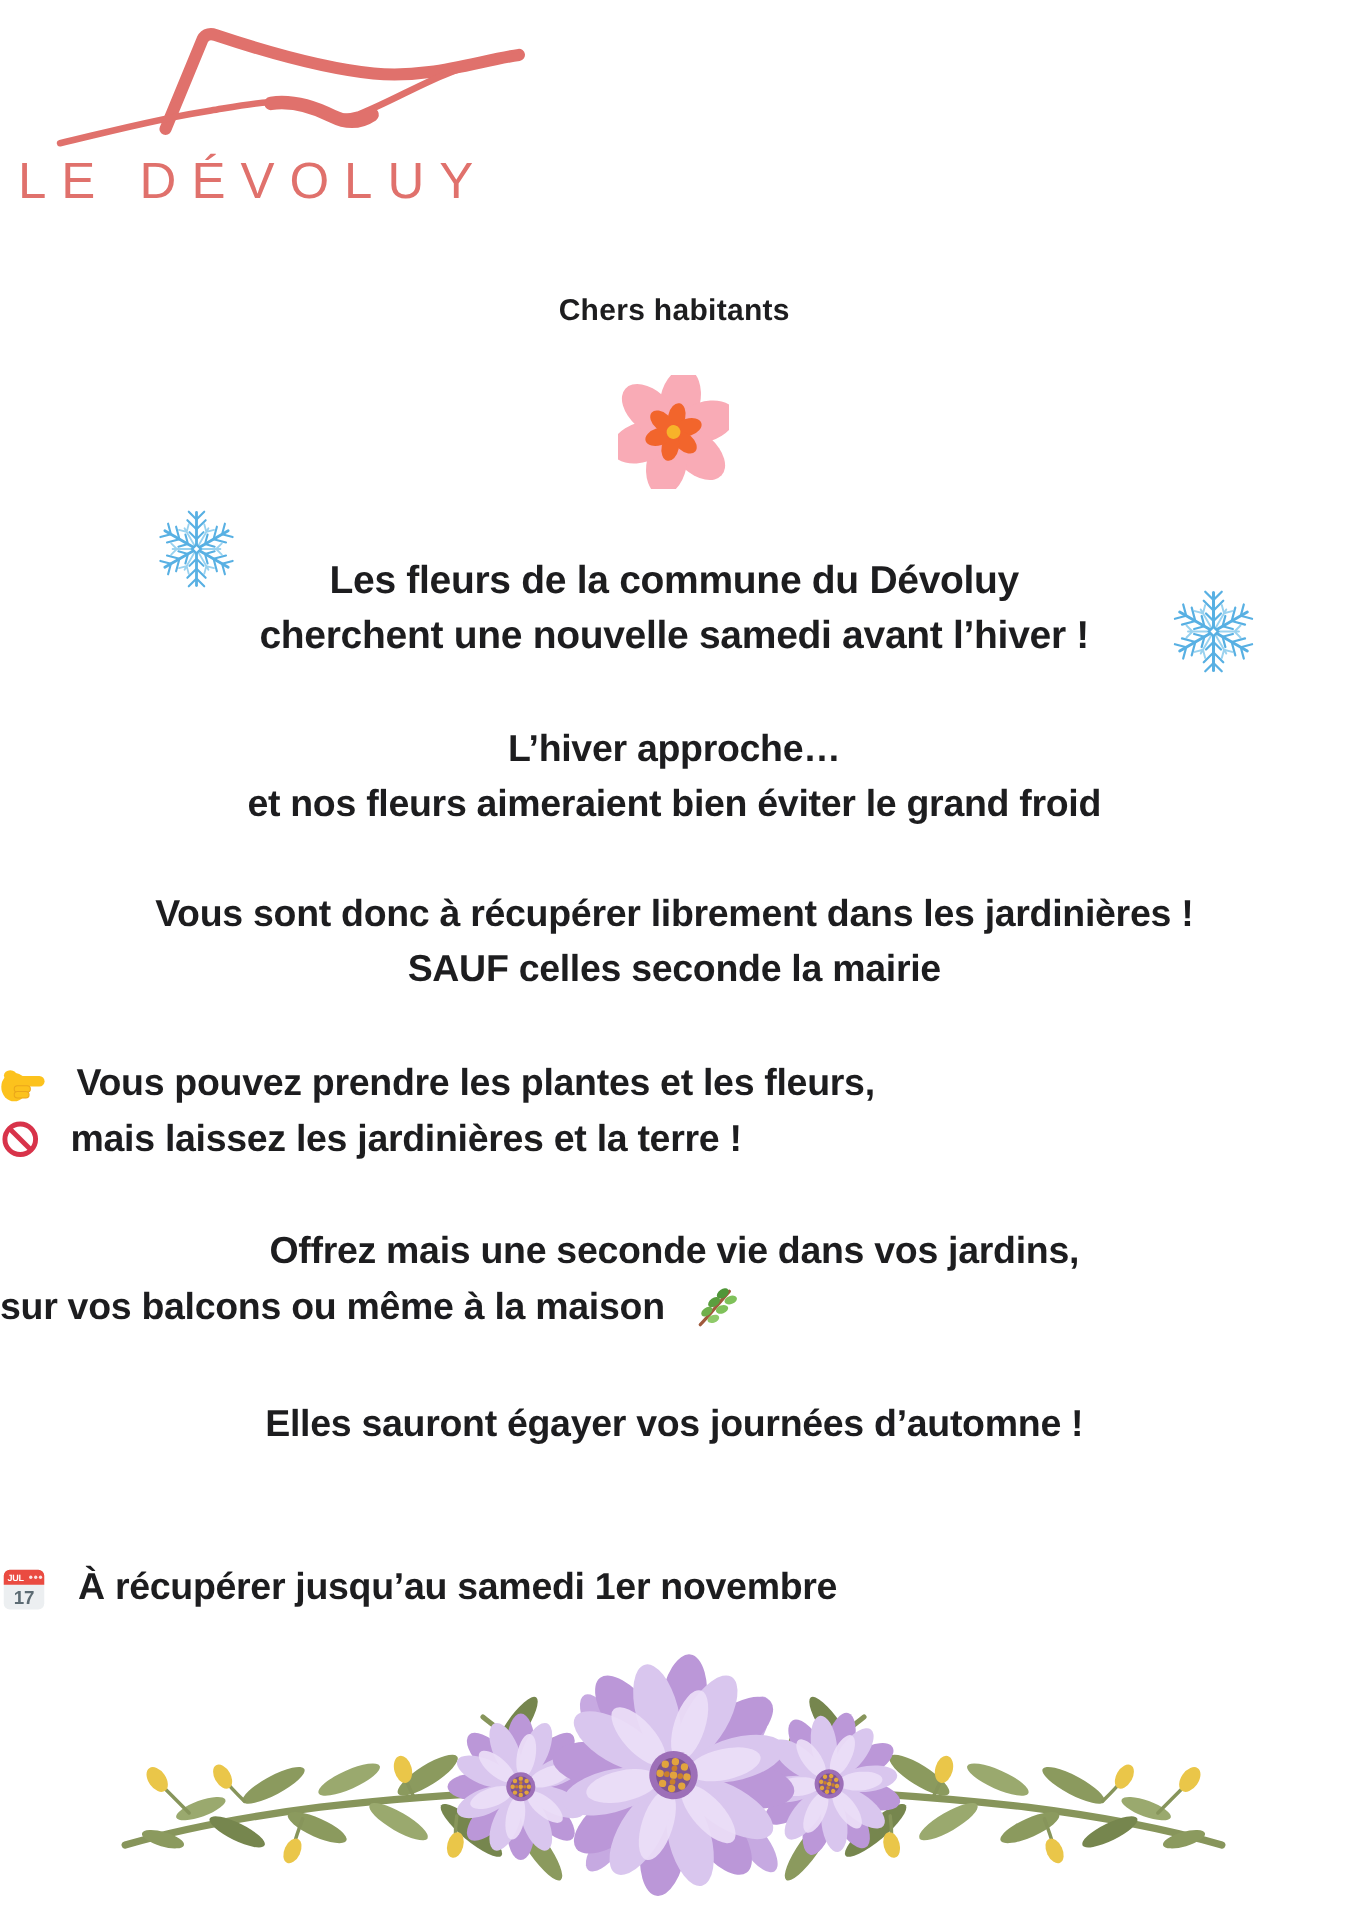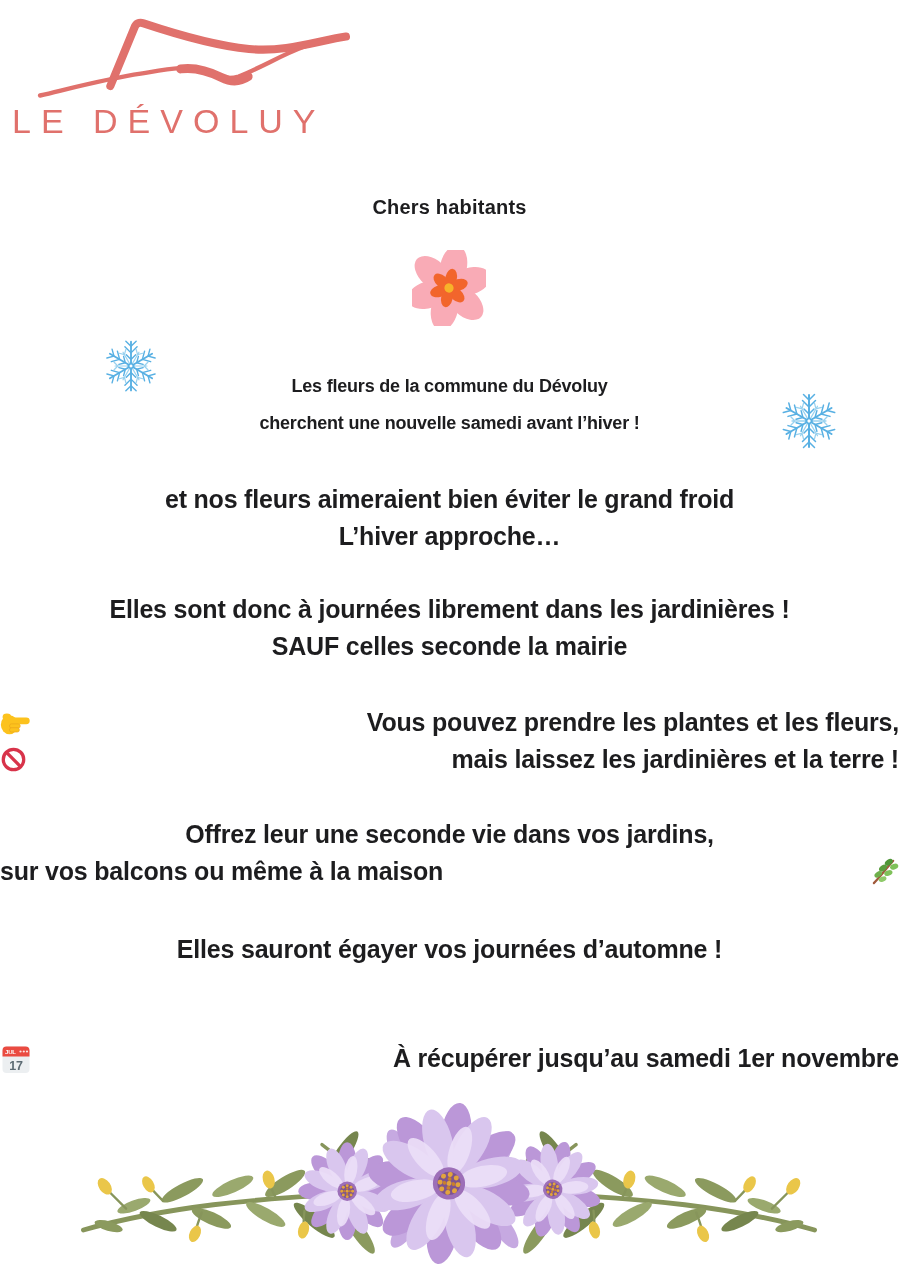--- a/index.html
+++ b/index.html
@@ -15,29 +15,29 @@
     position:absolute;left:4px;top:96px;width:360px;
     font-size:34px;font-weight:400;letter-spacing:10px;
     color:#e0716c;white-space:nowrap;
   }
   
   .center-line{position:absolute;left:0;right:0;text-align:center;}
   .title{top:196px;font-size:20px;font-weight:700;letter-spacing:.2px;}
   .blossom{position:absolute;left:412px;top:250px;}
   .para{position:absolute;left:0;right:0;text-align:center;
         font-size:25px;font-weight:700;line-height:37px;letter-spacing:-.2px;}
-  .para.intro{font-size:18px;}
+  .para.intro{font-size:26px;}
   .p-intro{top:368px;}
   .p-hiver{top:481px;}
   .p-recup{top:591px;}
   .p-take{top:704px;}
   .p-offer{top:816px;}
   .p-cheer{top:931px;}
   .p-deadline{top:1040px;}
-  .icon-line{display:flex;align-items:center;justify-content:space-between;gap:9px;height:37px;}
+  .icon-line{display:flex;align-items:center;justify-content:flex-start;gap:20px;height:37px;}
   .snow{position:absolute;}
   .snow-left{left:101px;top:336px;}
   .snow-right{left:777px;top:389px;}
   .garland{position:absolute;left:66px;top:1094px;}
   svg{display:block;}
 </style>
 </head>
 <body>
 
 <div class="page">
@@ -118,26 +118,26 @@
   <svg class="snow snow-right" width="64" height="64" viewBox="0 0 64 64">
     <use href="#snowflake-shape"></use>
   </svg>
 
   <section class="para intro p-intro">
     <div>Les fleurs de la commune du Dévoluy</div>
     <div>cherchent une nouvelle samedi avant l’hiver !</div>
   </section>
 
   <section class="para p-hiver">
+    <div>L’hiver approche…</div>
     <div>et nos fleurs aimeraient bien éviter le grand froid</div>
-    <div>L’hiver approche…</div>
   </section>
 
   <section class="para p-recup">
-    <div>Elles sont donc à journées librement dans les jardinières !</div>
+    <div>Vous sont donc à récupérer librement dans les jardinières !</div>
     <div>SAUF celles seconde la mairie</div>
   </section>
 
   <section class="para p-take">
     <div class="icon-line">
       <svg width="31" height="26" viewBox="0 0 36 30">
         <ellipse cx="11" cy="17" rx="10" ry="11" fill="#fcc21d"></ellipse>
         <rect x="10" y="8.5" width="24.5" height="8" rx="4" fill="#fcc21d"></rect>
         <rect x="11" y="16" width="12.5" height="5" rx="2.5" fill="#fcc21d" stroke="#eaa61b" stroke-width=".8"></rect>
         <rect x="11" y="20.5" width="11.5" height="5" rx="2.5" fill="#fcc21d" stroke="#eaa61b" stroke-width=".8"></rect>
@@ -148,21 +148,21 @@
     <div class="icon-line">
       <svg width="27" height="27" viewBox="0 0 28 28">
         <circle cx="14" cy="14" r="10.6" fill="none" stroke="#d8334a" stroke-width="3.4"></circle>
         <line x1="6.7" y1="6.7" x2="21.3" y2="21.3" stroke="#d8334a" stroke-width="3.4"></line>
       </svg>
       <span>mais laissez les jardinières et la terre !</span>
     </div>
   </section>
 
   <section class="para p-offer">
-    <div>Offrez leur une seconde vie dans vos jardins,</div>
+    <div>Offrez mais une seconde vie dans vos jardins,</div>
     <div class="icon-line">
       <span>sur vos balcons ou même à la maison</span>
       <svg width="29" height="29" viewBox="0 0 30 30">
         <path d="M 4 27 C 10 21 16 13 24 4" stroke="#a05a3c" stroke-width="2.3" fill="none" stroke-linecap="round"></path>
         <g>
           <ellipse cx="19.5" cy="5.5" rx="4.6" ry="2.9" fill="#4f9638" transform="rotate(-35 19.5 5.5)"></ellipse>
           <ellipse cx="13.5" cy="11.5" rx="4.6" ry="2.9" fill="#5b9e3f" transform="rotate(-35 13.5 11.5)"></ellipse>
           <ellipse cx="8.5" cy="18" rx="4.3" ry="2.7" fill="#6fb04c" transform="rotate(-35 8.5 18)"></ellipse>
           <ellipse cx="25" cy="10" rx="4.4" ry="2.8" fill="#7fc15a" transform="rotate(-20 25 10)"></ellipse>
           <ellipse cx="19" cy="16.5" rx="4.4" ry="2.8" fill="#7fc15a" transform="rotate(-20 19 16.5)"></ellipse>

